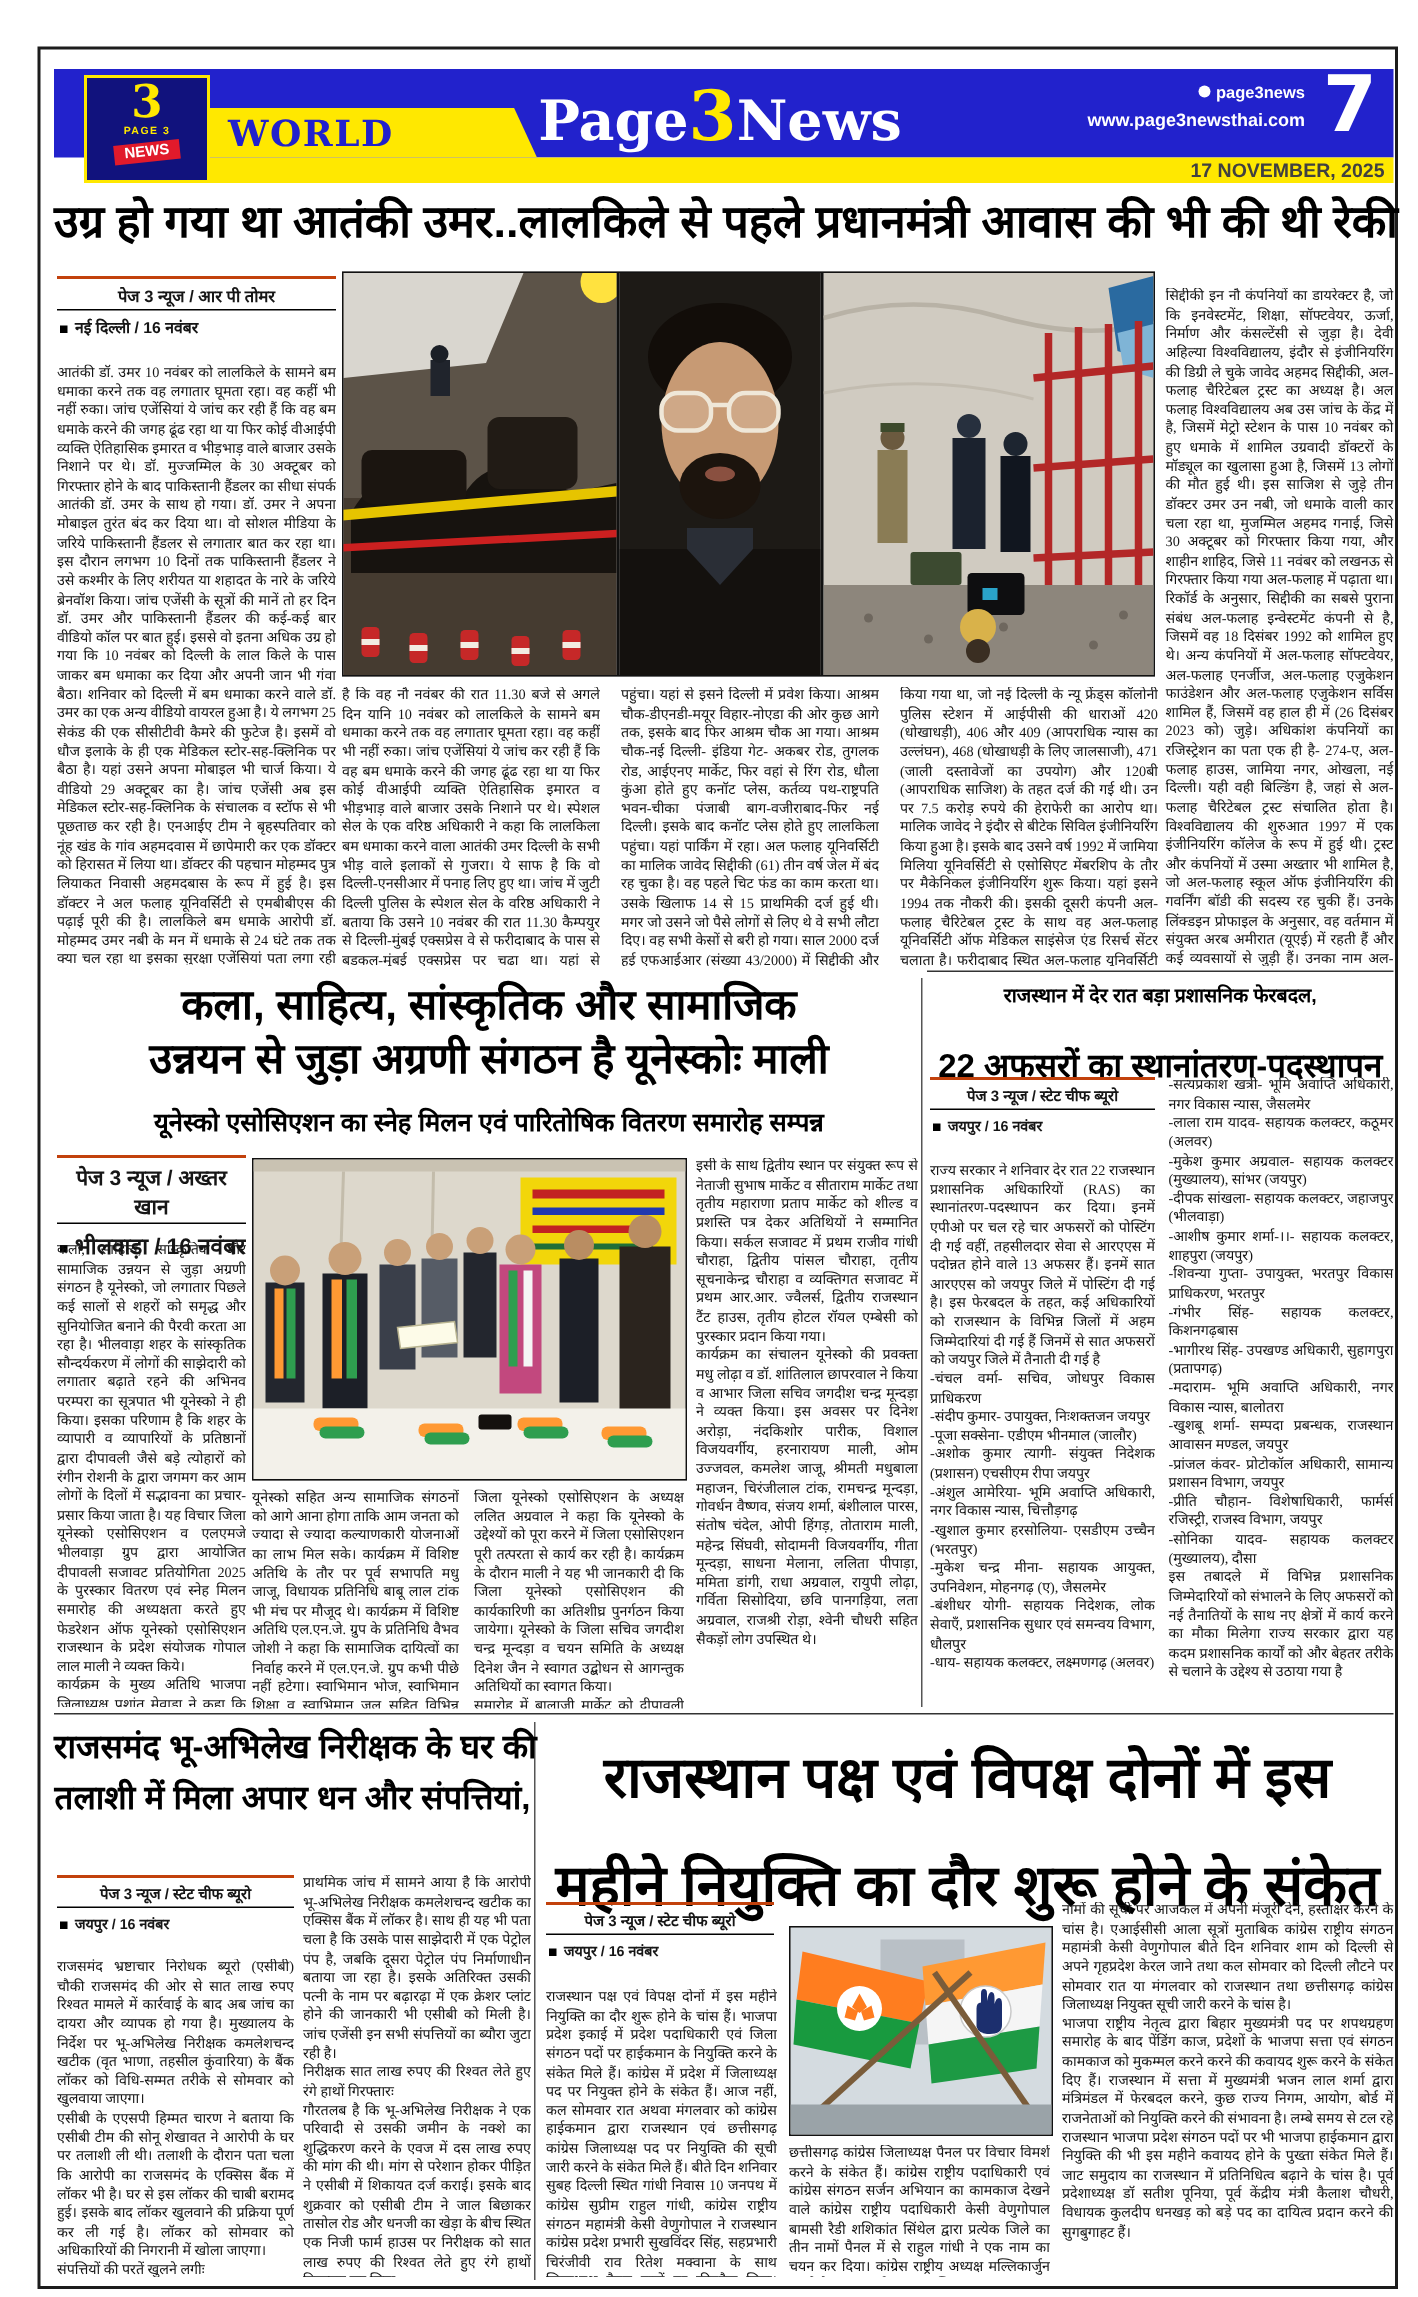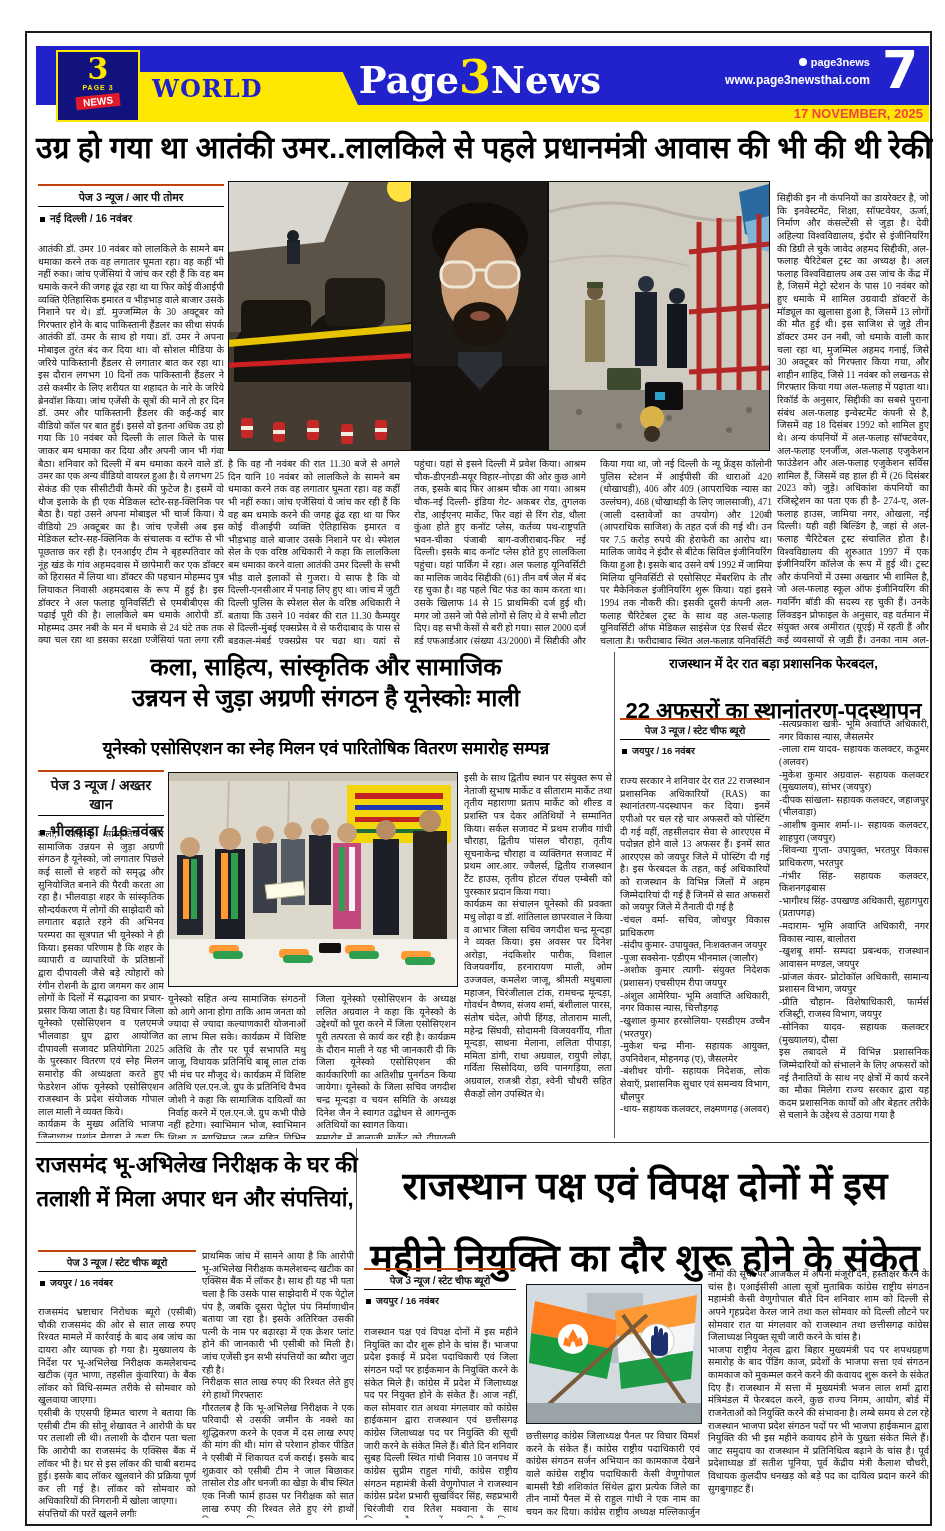--- a/index.html
+++ b/index.html
@@ -24,21 +24,21 @@
             font-family:"DejaVu Serif",serif;font-weight:bold;}
   .masthead .mp{font-size:37px;}
   .masthead .m3{font-size:46px;color:#ffe800;}
   .social{left:700px;top:56px;width:170px;text-align:right;color:#fff;
           font-family:"Liberation Sans",sans-serif;font-weight:bold;font-size:11px;}
   .dot{display:inline-block;width:8px;height:8px;border-radius:50%;background:#fff;margin-right:4px;}
   .website{left:650px;top:73px;width:220px;text-align:right;color:#fff;
            font-family:"Liberation Sans",sans-serif;font-weight:bold;font-size:12px;}
   .pagenum{left:874px;top:40px;width:52px;text-align:center;color:#fff;
            font-family:"DejaVu Sans",sans-serif;font-weight:bold;font-size:52px;line-height:60px;}
-  .dateline{left:140px;top:105px;width:783px;text-align:right;color:#ef4444;
+  .dateline{left:140px;top:105px;width:783px;text-align:right;color:#404040;
             font-family:"Liberation Sans",sans-serif;font-weight:bold;font-size:13px;line-height:17px;padding-right:6px;}
 
   
   .h-lead{left:36px;top:126px;width:893px;text-align:center;font-family:"Liberation Sans",sans-serif;
           font-weight:800;font-size:30px;white-space:nowrap;color:#000;}
   .h-big{font-family:"Liberation Sans",sans-serif;font-weight:800;color:#000;text-align:center;}
 
   
   .byline{border-top:2px solid #c2410c;font-family:"Liberation Sans",sans-serif;}
   .byline-credit{text-align:center;font-weight:bold;font-size:11px;padding:3px 0 2px 0;border-bottom:1px solid #000;}
@@ -173,21 +173,21 @@
   <div class="abs bcol" style="left:228px;top:458px;width:172px;height:186px;">है कि वह नौ नवंबर की रात 11.30 बजे से अगले दिन यानि 10 नवंबर को लालकिले के सामने बम धमाका करने तक वह लगातार घूमता रहा। वह कहीं भी नहीं रुका। जांच एजेंसियां ये जांच कर रही हैं कि वह बम धमाके करने की जगह ढूंढ रहा था या फिर कोई वीआईपी व्यक्ति ऐतिहासिक इमारत व भीड़भाड़ वाले बाजार उसके निशाने पर थे। स्पेशल सेल के एक वरिष्ठ अधिकारी ने कहा कि लालकिला बम धमाका करने वाला आतंकी उमर दिल्ली के सभी भीड़ वाले इलाकों से गुजरा। ये साफ है कि वो दिल्ली-एनसीआर में पनाह लिए हुए था। जांच में जुटी दिल्ली पुलिस के स्पेशल सेल के वरिष्ठ अधिकारी ने बताया कि उसने 10 नवंबर की रात 11.30 कैम्पयुर से दिल्ली-मुंबई एक्सप्रेस वे से फरीदाबाद के पास से बड़कल-मुंबई एक्सप्रेस पर चढ़ा था। यहां से फिरोजपुर झिरका गया। यहां से वो वापस फरीदाबाद होते हुए बदरपुर</div>
   <div class="abs bcol" style="left:414px;top:458px;width:172px;height:186px;">पहुंचा। यहां से इसने दिल्ली में प्रवेश किया। आश्रम चौक-डीएनडी-मयूर विहार-नोएडा की ओर कुछ आगे तक, इसके बाद फिर आश्रम चौक आ गया। आश्रम चौक-नई दिल्ली- इंडिया गेट- अकबर रोड, तुगलक रोड, आईएनए मार्केट, फिर वहां से रिंग रोड, धौला कुंआ होते हुए कनॉट प्लेस, कर्तव्य पथ-राष्ट्रपति भवन-चीका पंजाबी बाग-वजीराबाद-फिर नई दिल्ली। इसके बाद कनॉट प्लेस होते हुए लालकिला पहुंचा। यहां पार्किंग में रहा। अल फलाह यूनिवर्सिटी का मालिक जावेद सिद्दीकी (61) तीन वर्ष जेल में बंद रह चुका है। वह पहले चिट फंड का काम करता था। उसके खिलाफ 14 से 15 प्राथमिकी दर्ज हुई थी। मगर जो उसने जो पैसे लोगों से लिए थे वे सभी लौटा दिए। वह सभी केसों से बरी हो गया। साल 2000 दर्ज हुई एफआईआर (संख्या 43/2000) में सिद्दीकी और उनके भाई सऊद अहमद का नाम दर्ज</div>
   <div class="abs bcol" style="left:600px;top:458px;width:172px;height:186px;">किया गया था, जो नई दिल्ली के न्यू फ्रेंड्स कॉलोनी पुलिस स्टेशन में आईपीसी की धाराओं 420 (धोखाधड़ी), 406 और 409 (आपराधिक न्यास का उल्लंघन), 468 (धोखाधड़ी के लिए जालसाजी), 471 (जाली दस्तावेजों का उपयोग) और 120बी (आपराधिक साजिश) के तहत दर्ज की गई थी। उन पर 7.5 करोड़ रुपये की हेराफेरी का आरोप था। मालिक जावेद ने इंदौर से बीटेक सिविल इंजीनियरिंग किया हुआ है। इसके बाद उसने वर्ष 1992 में जामिया मिलिया यूनिवर्सिटी से एसोसिएट मेंबरशिप के तौर पर मैकेनिकल इंजीनियरिंग शुरू किया। यहां इसने 1994 तक नौकरी की। इसकी दूसरी कंपनी अल-फलाह चैरिटेबल ट्रस्ट के साथ वह अल-फलाह यूनिवर्सिटी ऑफ मेडिकल साइंसेज एंड रिसर्च सेंटर चलाता है। फरीदाबाद स्थित अल-फलाह यूनिवर्सिटी का संबंध भी कंपनियों से है, जिसका मैनेजिंग ट्रस्टी जावेद अहमद सिद्दीकी है।</div>
   <div class="abs bcol" style="left:777px;top:192px;width:152px;height:452px;">सिद्दीकी इन नौ कंपनियों का डायरेक्टर है, जो कि इनवेस्टमेंट, शिक्षा, सॉफ्टवेयर, ऊर्जा, निर्माण और कंसल्टेंसी से जुड़ा है। देवी अहिल्या विश्वविद्यालय, इंदौर से इंजीनियरिंग की डिग्री ले चुके जावेद अहमद सिद्दीकी, अल-फलाह चैरिटेबल ट्रस्ट का अध्यक्ष है। अल फलाह विश्वविद्यालय अब उस जांच के केंद्र में है, जिसमें मेट्रो स्टेशन के पास 10 नवंबर को हुए धमाके में शामिल उग्रवादी डॉक्टरों के मॉड्यूल का खुलासा हुआ है, जिसमें 13 लोगों की मौत हुई थी। इस साजिश से जुड़े तीन डॉक्टर उमर उन नबी, जो धमाके वाली कार चला रहा था, मुजम्मिल अहमद गनाई, जिसे 30 अक्टूबर को गिरफ्तार किया गया, और शाहीन शाहिद, जिसे 11 नवंबर को लखनऊ से गिरफ्तार किया गया अल-फलाह में पढ़ाता था। रिकॉर्ड के अनुसार, सिद्दीकी का सबसे पुराना संबंध अल-फलाह इन्वेस्टमेंट कंपनी से है, जिसमें वह 18 दिसंबर 1992 को शामिल हुए थे। अन्य कंपनियों में अल-फलाह सॉफ्टवेयर, अल-फलाह एनर्जीज, अल-फलाह एजुकेशन फाउंडेशन और अल-फलाह एजुकेशन सर्विस शामिल हैं, जिसमें वह हाल ही में (26 दिसंबर 2023 को) जुड़े। अधिकांश कंपनियों का रजिस्ट्रेशन का पता एक ही है- 274-ए, अल-फलाह हाउस, जामिया नगर, ओखला, नई दिल्ली। यही वही बिल्डिंग है, जहां से अल-फलाह चैरिटेबल ट्रस्ट संचालित होता है। विश्वविद्यालय की शुरुआत 1997 में एक इंजीनियरिंग कॉलेज के रूप में हुई थी। ट्रस्ट और कंपनियों में उस्मा अख्तार भी शामिल है, जो अल-फलाह स्कूल ऑफ इंजीनियरिंग की गवर्निंग बॉडी की सदस्य रह चुकी हैं। उनके लिंक्डइन प्रोफाइल के अनुसार, वह वर्तमान में संयुक्त अरब अमीरात (यूएई) में रहती हैं और कई व्यवसायों से जुड़ी हैं। उनका नाम अल-फलाह एजुकेशन सर्विस और एमजेएच कंसल्टेंसी जैसी कंपनियों में निदेशक के रूप में दर्ज है। आलिया सिद्दीकी का नाम भी न्यासियों की सूची में है।</div>
 
   <div class="abs hline" style="left:618px;top:647px;width:311px;"></div>
   <div class="abs vline" style="left:614px;top:652px;height:486px;"></div>
   <div class="abs hline" style="left:36px;top:1142px;width:893px;"></div>
   <div class="abs vline" style="left:356px;top:1148px;height:372px;"></div>
 
-  <div class="abs h-big" style="left:40px;top:652px;width:572px;font-size:24px;line-height:1.28;">
+  <div class="abs h-big" style="left:40px;top:652px;width:572px;font-size:28px;line-height:1.28;">
     <div>कला, साहित्य, सांस्कृतिक और सामाजिक</div>
     <div>उन्नयन से जुड़ा अग्रणी संगठन है यूनेस्कोः माली</div>
   </div>
   <div class="abs subhead" style="left:40px;top:736px;width:572px;font-size:17px;">यूनेस्को एसोसिएशन का स्नेह मिलन एवं पारितोषिक वितरण समारोह सम्पन्न</div>
 
   <div class="abs byline" style="left:38px;top:770px;width:126px;">
     <div class="byline-credit" style="font-size:14px;">पेज 3 न्यूज / अख्तर खान</div>
     <div class="byline-place" style="font-size:15px;"><span class="sq"></span><span>भीलवाड़ा / 16 नवंबर</span></div>
   </div>
   <div class="abs bcol" style="left:38px;top:828px;width:126px;height:310px;">कला, साहित्य, सांस्कृतिक और सामाजिक उन्नयन से जुड़ा अग्रणी संगठन है यूनेस्को, जो लगातार पिछले कई सालों से शहरों को समृद्ध और सुनियोजित बनाने की पैरवी करता आ रहा है। भीलवाड़ा शहर के सांस्कृतिक सौन्दर्यकरण में लोगों की साझेदारी को लगातार बढ़ाते रहने की अभिनव परम्परा का सूत्रपात भी यूनेस्को ने ही किया। इसका परिणाम है कि शहर के व्यापारी व व्यापारियों के प्रतिष्ठानों द्वारा दीपावली जैसे बड़े त्योहारों को रंगीन रोशनी के द्वारा जगमग कर आम लोगों के दिलों में सद्भावना का प्रचार-प्रसार किया जाता है। यह विचार जिला यूनेस्को एसोसिएशन व एलएमजे भीलवाड़ा ग्रुप द्वारा आयोजित दीपावली सजावट प्रतियोगिता 2025 के पुरस्कार वितरण एवं स्नेह मिलन समारोह की अध्यक्षता करते हुए फेडरेशन ऑफ यूनेस्को एसोसिएशन राजस्थान के प्रदेश संयोजक गोपाल लाल माली ने व्यक्त किये।

